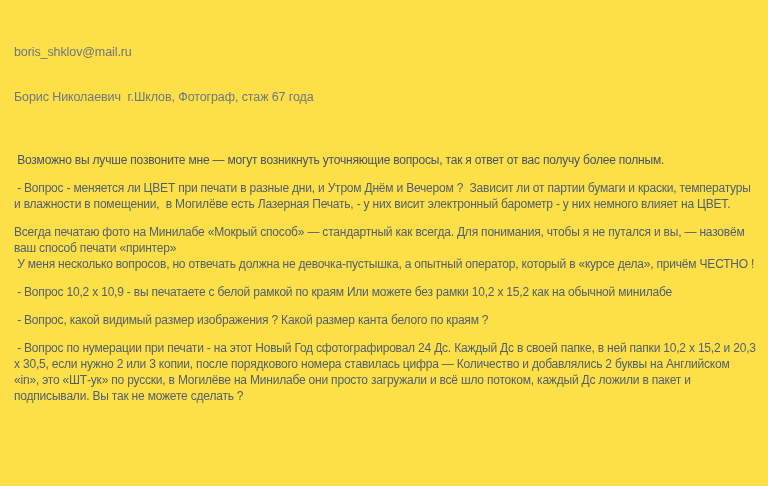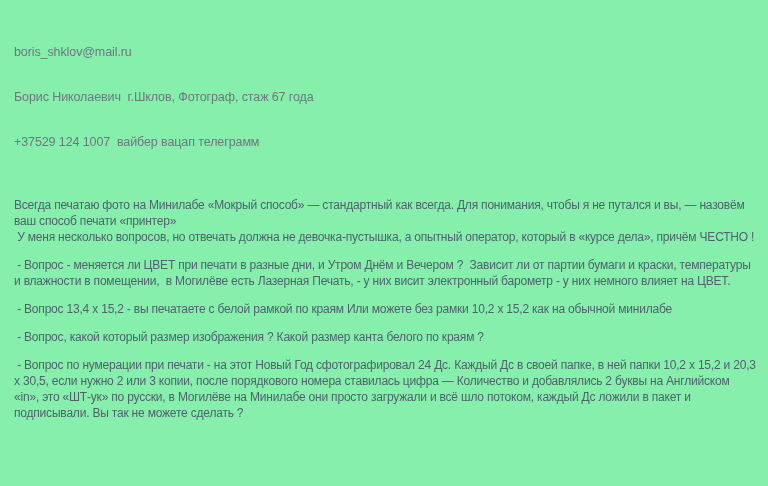--- a/index.html
+++ b/index.html
@@ -1,18 +1,18 @@
 <!DOCTYPE html>
 <html><head>
 <meta charset="utf-8">
 <style>
   html,body{margin:0;padding:0;background:#ffffff;}
   .page{
     width:768px;height:486px;box-sizing:border-box;
-    padding:15px 12px 0 14px;overflow:hidden;background:#86efac;
+    padding:15px 12px 0 14px;overflow:hidden;background:#fde047;
     font-family:"Liberation Sans",sans-serif;
   }
   .header{
     color:#6e7680;font-size:12.5px;line-height:15px;
     margin:0 0 17px 0;white-space:pre-wrap;letter-spacing:-0.1px;
   }
   .header div{margin:0;}
   .para{
     margin:0 0 12px 0;
     font-size:12px;line-height:16px;
@@ -20,23 +20,23 @@
   }
   .intro{color:#44546a;}
 </style>
 </head>
 <body>
 
 <div class="page">
   <div class="header">
     <div>boris_shklov@mail.ru</div>
     <div>Борис Николаевич  г.Шклов, Фотограф, стаж 67 года</div>
-    <div>+37529 124 1007  вайбер вацап телеграмм</div>
   </div>
+  <p class="para intro"> Возможно вы лучше позвоните мне — могут возникнуть уточняющие вопросы, так я ответ от вас получу более полным.</p>
   <div>
+      <p class="para"> - Вопрос - меняется ли ЦВЕТ при печати в разные дни, и Утром Днём и Вечером ?  Зависит ли от партии бумаги и краски, температуры и влажности в помещении,  в Могилёве есть Лазерная Печать, - у них висит электронный барометр - у них немного влияет на ЦВЕТ.</p>
       <p class="para">Всегда печатаю фото на Минилабе «Мокрый способ» — стандартный как всегда. Для понимания, чтобы я не путался и вы, — назовём ваш способ печати «принтер»
  У меня несколько вопросов, но отвечать должна не девочка-пустышка, а опытный оператор, который в «курсе дела», причём ЧЕСТНО !</p>
-      <p class="para"> - Вопрос - меняется ли ЦВЕТ при печати в разные дни, и Утром Днём и Вечером ?  Зависит ли от партии бумаги и краски, температуры и влажности в помещении,  в Могилёве есть Лазерная Печать, - у них висит электронный барометр - у них немного влияет на ЦВЕТ.</p>
-      <p class="para"> - Вопрос 13,4 х 15,2 - вы печатаете с белой рамкой по краям Или можете без рамки 10,2 х 15,2 как на обычной минилабе</p>
-      <p class="para"> - Вопрос, какой который размер изображения ? Какой размер канта белого по краям ?</p>
+      <p class="para"> - Вопрос 10,2 х 10,9 - вы печатаете с белой рамкой по краям Или можете без рамки 10,2 х 15,2 как на обычной минилабе</p>
+      <p class="para"> - Вопрос, какой видимый размер изображения ? Какой размер канта белого по краям ?</p>
       <p class="para"> - Вопрос по нумерации при печати - на этот Новый Год сфотографировал 24 Дс. Каждый Дс в своей папке, в ней папки 10,2 х 15,2 и 20,3 х 30,5, если нужно 2 или 3 копии, после порядкового номера ставилась цифра — Количество и добавлялись 2 буквы на Английском «in», это «ШТ-ук» по русски, в Могилёве на Минилабе они просто загружали и всё шло потоком, каждый Дс ложили в пакет и подписывали. Вы так не можете сделать ?</p>
     </div>
 </div>
 
 </body></html>

